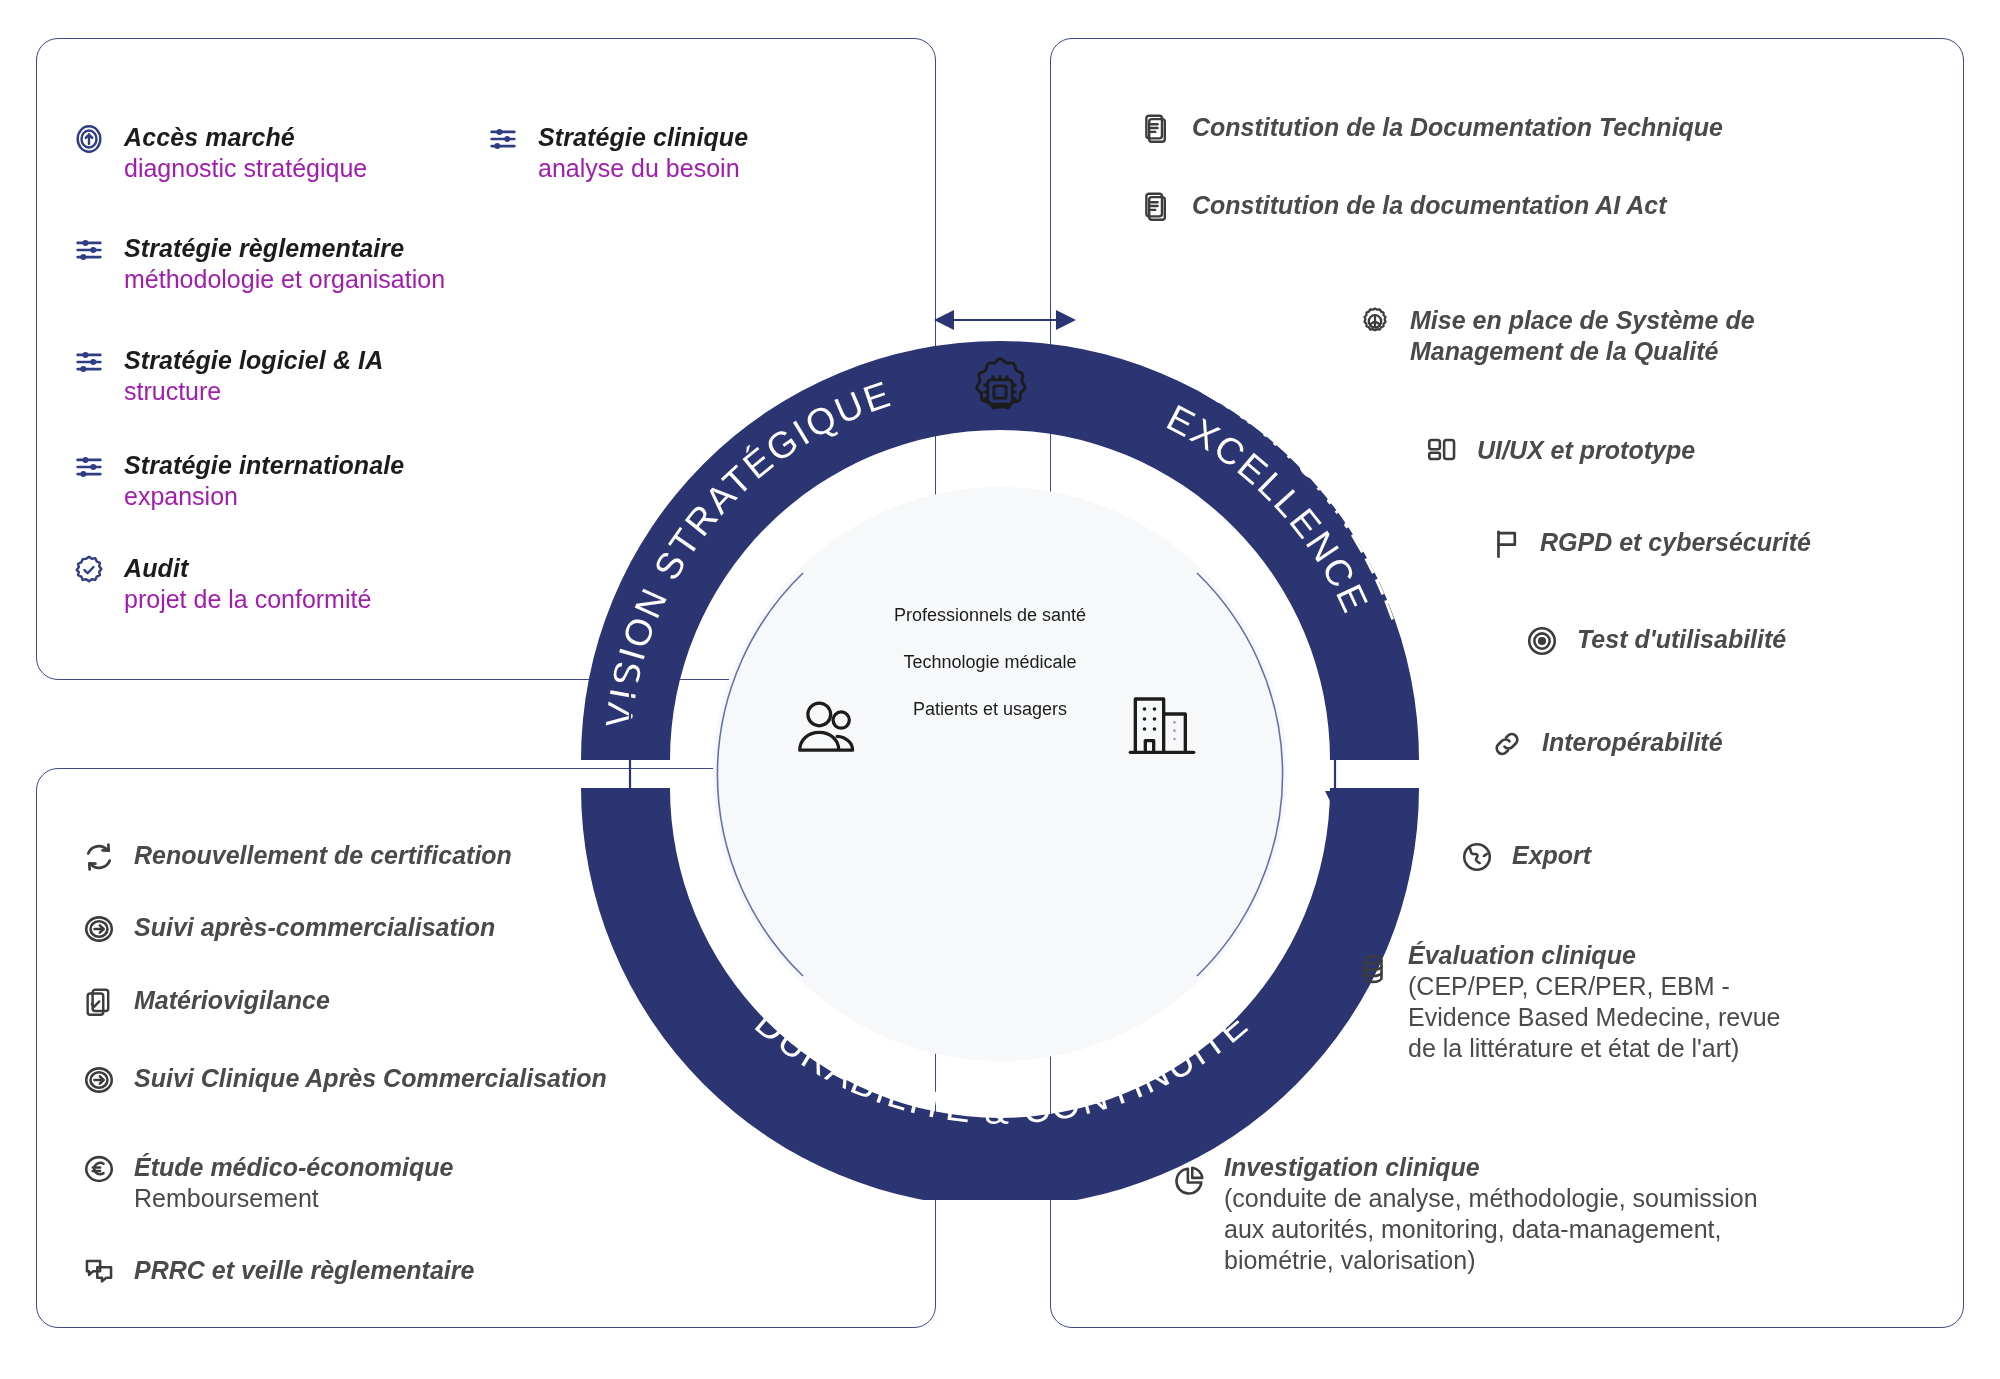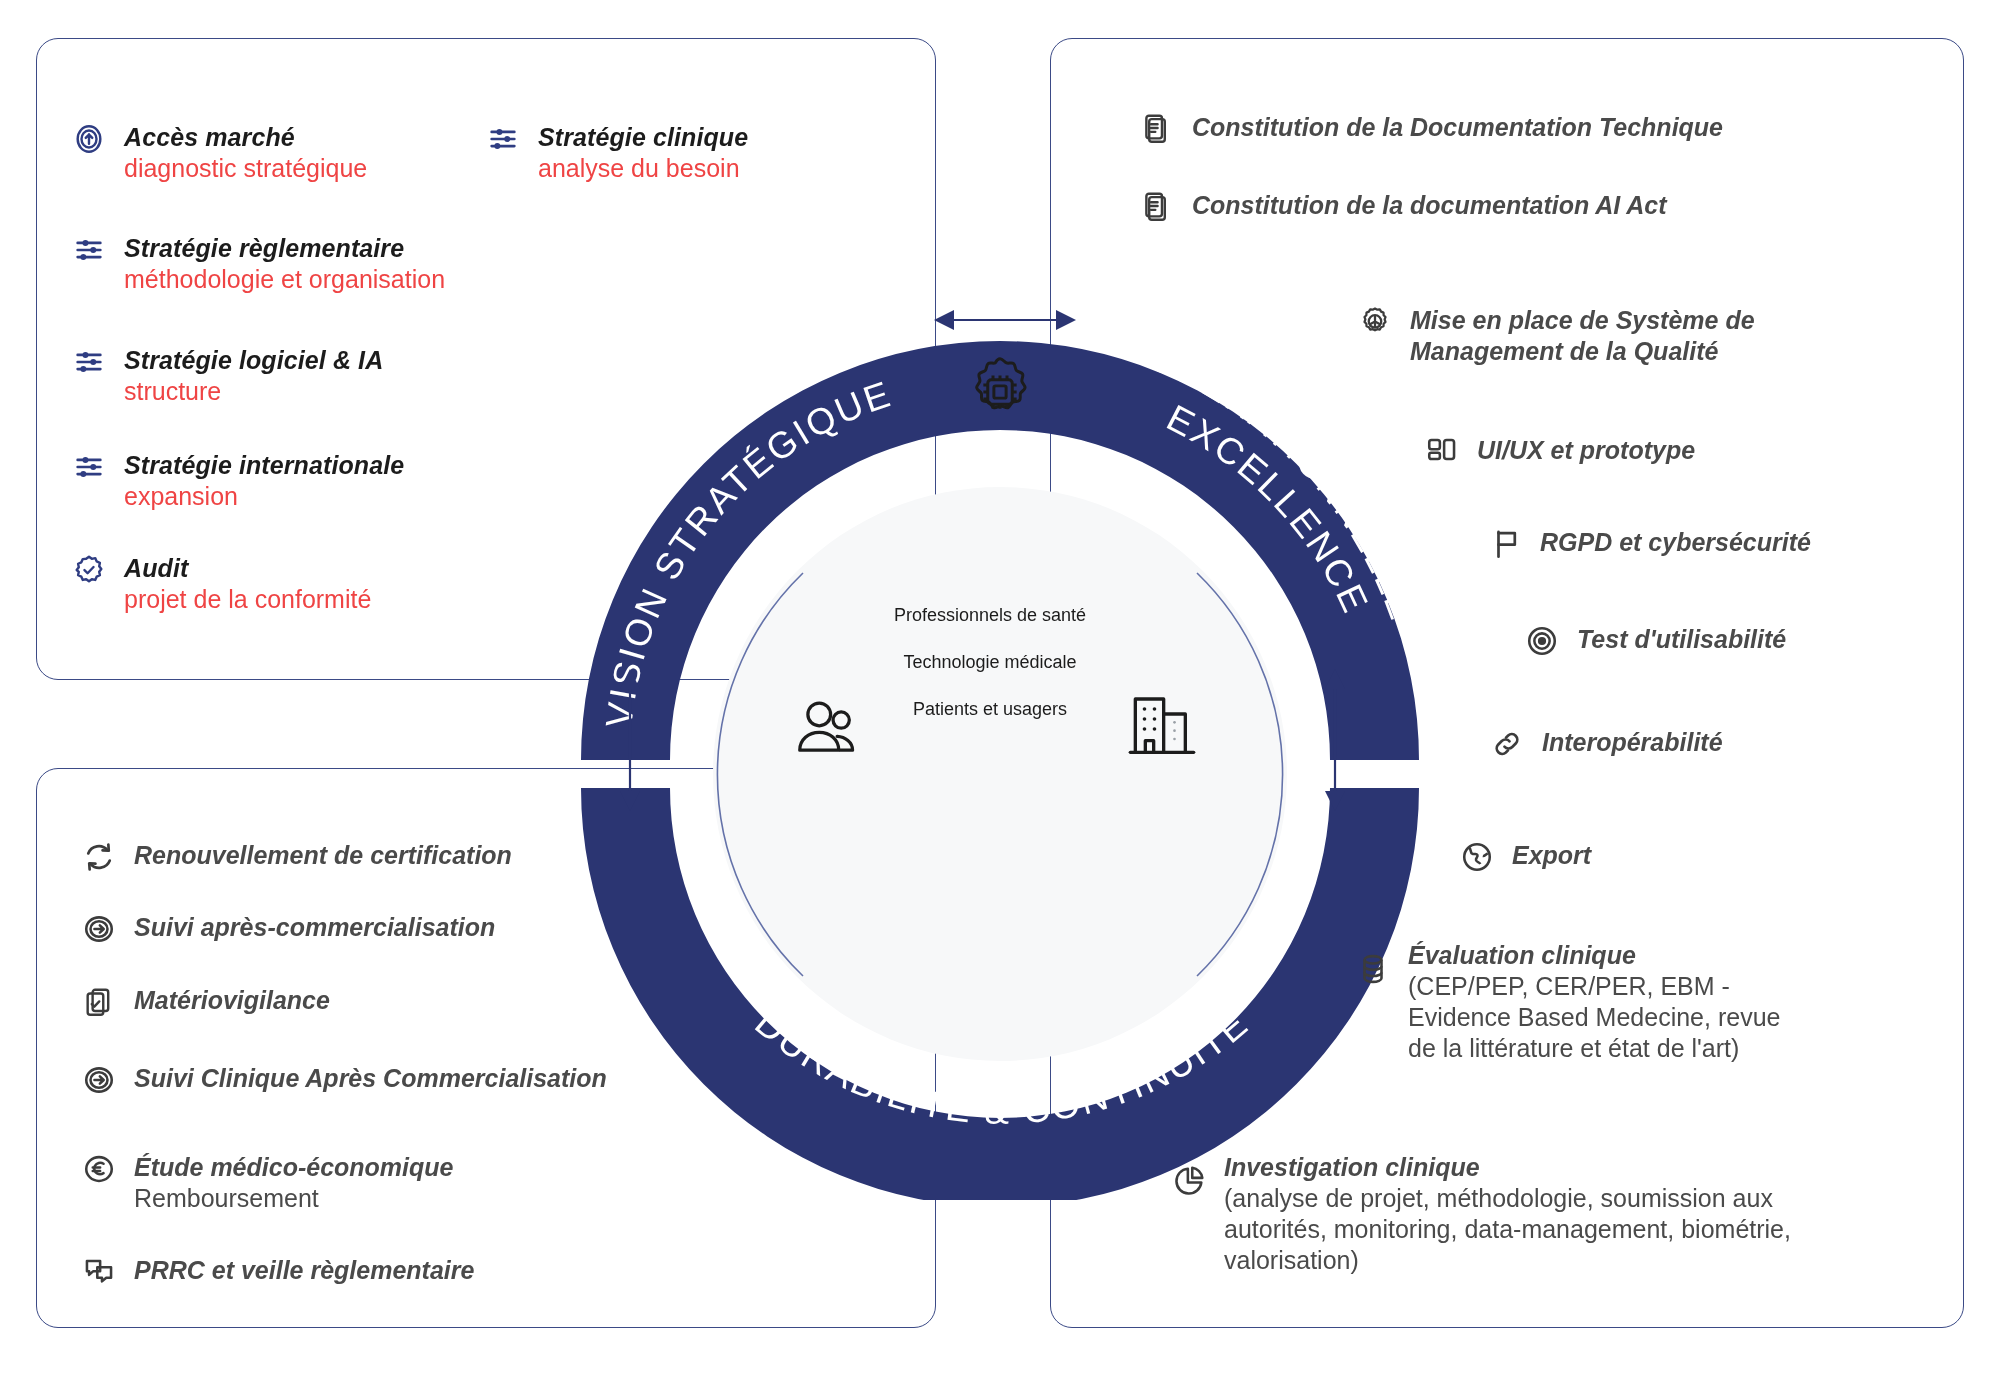--- a/index.html
+++ b/index.html
@@ -9,21 +9,21 @@
   .panel{position:absolute;border:1.6px solid #3b4a86;border-radius:22px;box-sizing:border-box;background:transparent;}
   #panel-vision{left:36px;top:38px;width:900px;height:642px;}
   #panel-excellence{left:1050px;top:38px;width:914px;height:1290px;}
   #panel-durabilite{left:36px;top:768px;width:900px;height:560px;}
 
   .item{position:absolute;display:flex;align-items:flex-start;gap:18px;}
   .ico{flex:0 0 auto;width:34px;height:34px;display:block;}
   .ico svg{display:block;width:34px;height:34px;}
   .txt{line-height:1.22;}
   .t-strong{font-weight:700;font-style:italic;font-size:25px;color:#1c1c1c;letter-spacing:.1px;white-space:nowrap;}
-  .t-sub{font-weight:400;font-style:normal;font-size:25px;color:#ef4444;white-space:nowrap;}
+  .t-sub{font-weight:400;font-style:normal;font-size:25px;color:#a21caf;white-space:nowrap;}
   .t-grey{font-weight:700;font-style:italic;font-size:25px;color:#4a4a4a;white-space:nowrap;}
   .t-grey-sub{font-weight:400;font-style:normal;font-size:25px;color:#4a4a4a;white-space:nowrap;}
   .wrapline{white-space:normal;}
 
   .ring{position:absolute;left:460px;top:200px;width:1080px;height:1000px;}
   .ring svg{display:block;}
   .center-txt{position:absolute;left:0;right:0;text-align:center;font-size:18px;color:#1c1c1c;}
   .arrow{position:absolute;}
 </style>
 </head>
@@ -320,21 +320,21 @@
 
   <div class="item" style="left:1172px;top:1152px;width:620px;">
     <span class="ico" style="margin-top:12px">
       <svg viewBox="0 0 24 24" fill="none" stroke="#3c3c3c" stroke-width="1.8" stroke-linejoin="round">
         <path d="M11.2 3.3A8.8 8.8 0 1 0 20.7 13H11.2z"></path>
         <path d="M14.3 2.6A8.4 8.4 0 0 1 21.4 9.8h-7.1z"></path>
       </svg>
     </span>
     <span class="txt" style="max-width:580px;">
       <span class="t-grey" style="display:block">Investigation clinique</span>
-      <span class="t-grey-sub wrapline" style="display:block;line-height:1.25">(analyse de projet, méthodologie, soumission aux autorités, monitoring, data-management, biométrie, valorisation)</span>
+      <span class="t-grey-sub wrapline" style="display:block;line-height:1.25">(conduite de analyse, méthodologie, soumission aux autorités, monitoring, data-management, biométrie, valorisation)</span>
     </span>
   </div>
 
   <div class="item" style="left:82px;top:912px;">
     <span class="ico">
       <svg viewBox="0 0 24 24" fill="none" stroke="#3c3c3c" stroke-width="1.8" stroke-linecap="round" stroke-linejoin="round">
         <ellipse cx="12" cy="12" rx="9" ry="8.2"></ellipse>
           <ellipse cx="12" cy="12" rx="6" ry="5.5"></ellipse>
         <path d="M8.8 12h6.2M12.6 9.4l2.7 2.6-2.7 2.6"></path>
       </svg>

